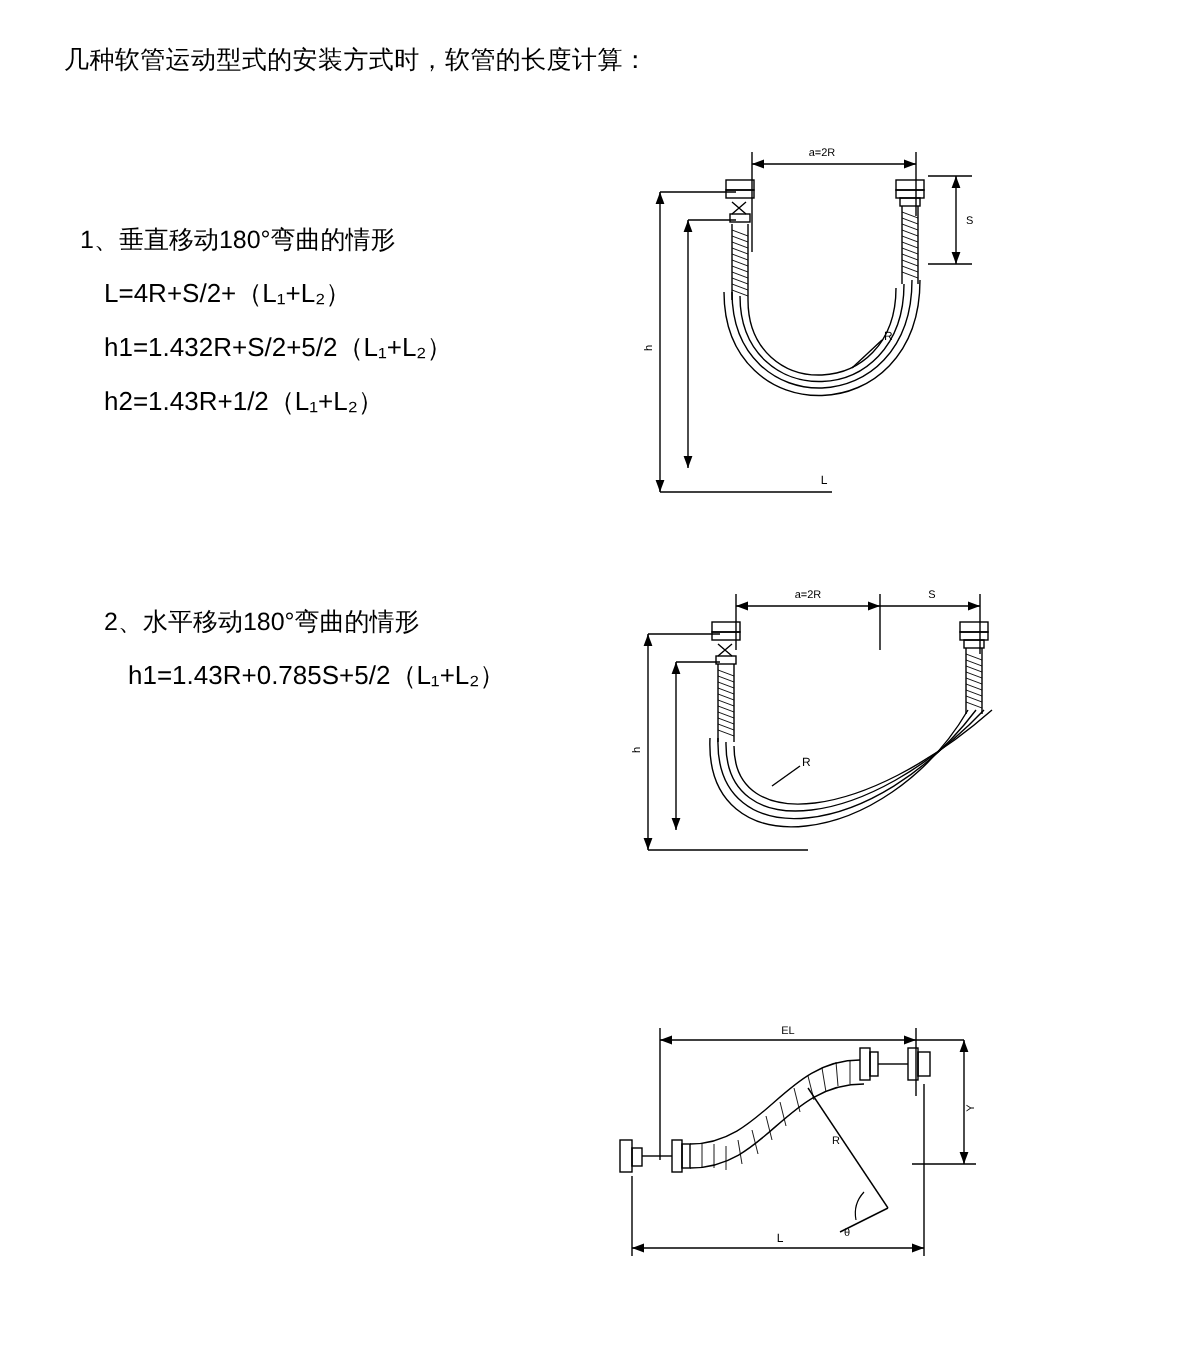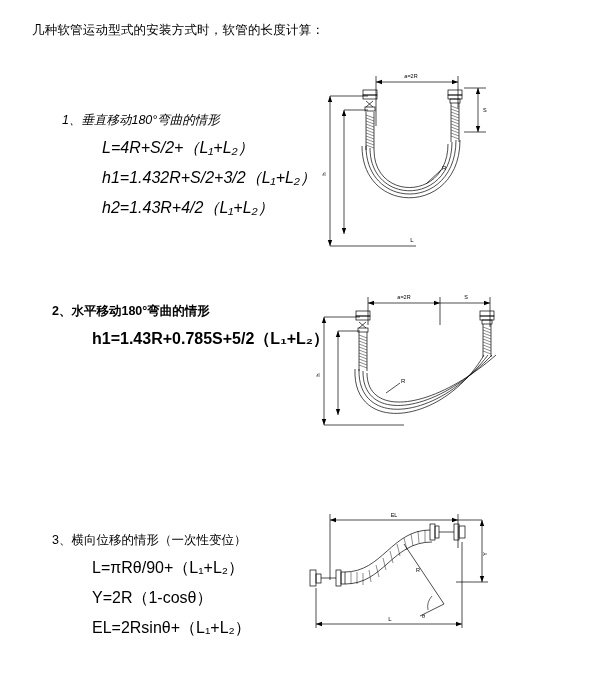--- a/index.html
+++ b/index.html
@@ -29,53 +29,53 @@
     white-space: nowrap;
   }
   .case {
     position: absolute;
   }
   .case-title {
     font-size: 12.5px;
     white-space: nowrap;
   }
   .formula {
-    font-size: 16px;
+    font-size: 13px;
     white-space: nowrap;
     margin-top: 9px;
-    margin-left: 40px;
+    margin-left: 12px;
   }
   .figure {
     position: absolute;
   }
   
-  #case1 { left: 62px; top: 112px; font-style: italic; }
-  #case2 { left: 52px; top: 303px; font-weight: bold; }
+  #case1 { left: 40px; top: 112px; }
+  #case2 { left: 52px; top: 303px; }
   #case3 { left: 52px; top: 532px; }
 
   #fig1 { left: 308px; top: 66px; }
   #fig2 { left: 308px; top: 285px; }
   #fig3 { left: 296px; top: 508px; }
 
   svg text {
     font-family: "Liberation Sans", sans-serif;
   }
 </style>
 </head>
 <body>
 
 <div class="page">
 
   <div class="heading">几种软管运动型式的安装方式时，软管的长度计算：</div>
 
   <div class="case" id="case1">
     <div class="case-title">1、垂直移动180°弯曲的情形</div>
     <div class="formula">L=4R+S/2+（L₁+L₂）</div>
-    <div class="formula">h1=1.432R+S/2+3/2（L₁+L₂）</div>
-    <div class="formula">h2=1.43R+4/2（L₁+L₂）</div>
+    <div class="formula">h1=1.432R+S/2+5/2（L₁+L₂）</div>
+    <div class="formula">h2=1.43R+1/2（L₁+L₂）</div>
   </div>
 
   <div class="figure" id="fig1">
     <svg width="200" height="200" viewBox="0 0 200 200">
       <g fill="none" stroke="#000" stroke-width="0.7">
 
         <line x1="68" y1="16" x2="150" y2="16"></line>
         <path d="M68,16 l6,-2.2 v4.4 z" fill="#000" stroke="none"></path>
         <path d="M150,16 l-6,-2.2 v4.4 z" fill="#000" stroke="none"></path>
         <line x1="68" y1="10" x2="68" y2="60"></line>
@@ -227,26 +227,20 @@
         <path d="M51,84 C49,144 131,135 180,70"></path>
         <path d="M55,86 C54,138 127,130 184,70"></path>
         <path d="M59,88 C59,132 124,126 188,70"></path>
 
         <line x1="78" y1="108" x2="92" y2="98"></line>
         <text x="93" y="98" font-size="6" stroke="none" fill="#000">R</text>
       </g>
     </svg>
   </div>
 
-  <div class="case" id="case3">
-    <div class="case-title">3、横向位移的情形（一次性变位）</div>
-    <div class="formula">L=πRθ/90+（L₁+L₂）</div>
-    <div class="formula">Y=2R（1-cosθ）</div>
-    <div class="formula">EL=2Rsinθ+（L₁+L₂）</div>
-  </div>
 
   <div class="figure" id="fig3">
     <svg width="215" height="130" viewBox="0 0 215 130">
       <g fill="none" stroke="#000" stroke-width="0.7">
 
         <line x1="34" y1="12" x2="162" y2="12"></line>
         <path d="M34,12 l6,-2.2 v4.4 z" fill="#000" stroke="none"></path>
         <path d="M162,12 l-6,-2.2 v4.4 z" fill="#000" stroke="none"></path>
         <text x="98" y="9" font-size="5.5" text-anchor="middle" stroke="none" fill="#000">EL</text>
         <line x1="34" y1="6" x2="34" y2="72"></line>

